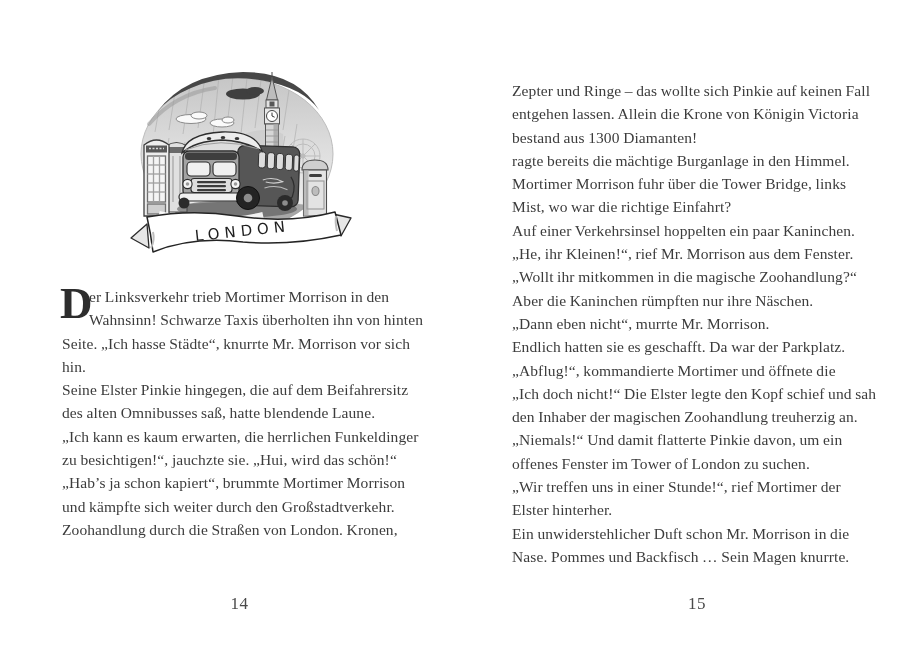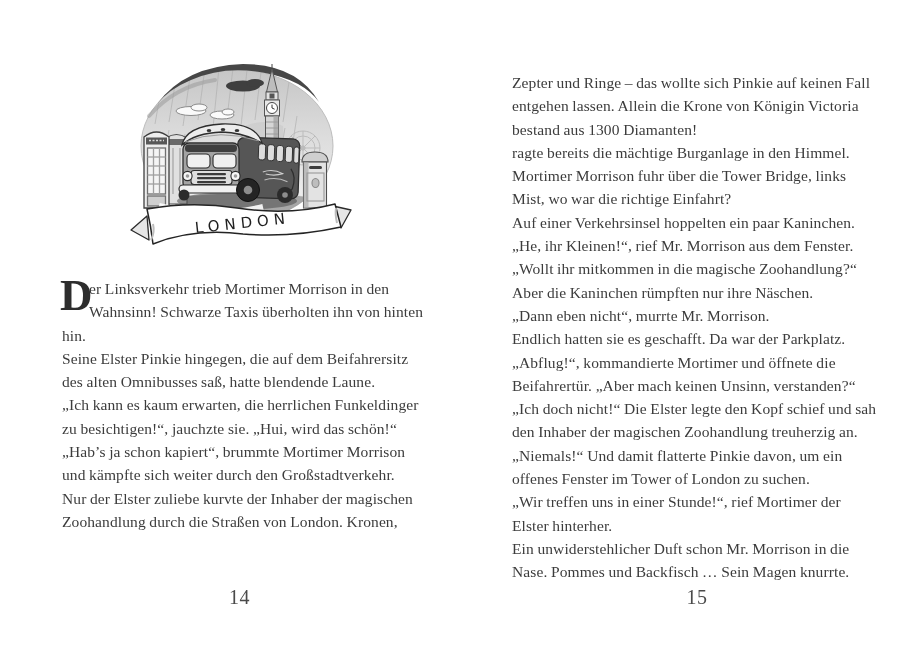--- a/index.html
+++ b/index.html
@@ -1,37 +1,37 @@
 <!DOCTYPE html>
 <html><head>
 <meta charset="utf-8">
 <style>
   html,body{margin:0;padding:0;}
   body{
     width:918px;height:648px;position:relative;background:#ffffff;
     font-family:"Liberation Serif","DejaVu Serif",serif;overflow:hidden;
   }
-  .page{position:absolute;top:8px;height:522px;}
+  .page{position:absolute;top:16px;height:522px;}
   #left-page{left:0;width:459px;}
   #right-page{left:459px;width:459px;}
   .text-block{
     position:absolute;color:#3c3c3c;font-size:15.5px;line-height:23.3px;
     letter-spacing:0.1px;word-spacing:-0.4px;
   }
   #left-text{left:62px;top:269px;width:355px;}
   #right-text{left:53px;top:63px;width:370px;}
   .line{white-space:nowrap;}
   .line.indent{padding-left:27px;}
   .dropcap{
     position:absolute;left:60px;top:266px;font-size:45px;line-height:42px;
     font-weight:bold;color:#2d2d2d;
   }
   .pagenum{
     position:absolute;top:578px;width:355px;text-align:center;
-    color:#4a4a4a;font-size:20px;letter-spacing:0.5px;
+    color:#4a4a4a;font-size:17px;letter-spacing:0.5px;
   }
   #left-pagenum{left:62px;}
   #right-pagenum{left:53px;width:370px;}
   #illustration{position:absolute;left:125px;top:48px;width:280px;height:210px;}
   .banner-text{
     font-family:"DejaVu Sans",sans-serif;font-size:15px;letter-spacing:5px;
     font-weight:500;fill:#1f1f1f;
   }
 </style>
 </head>
@@ -213,49 +213,48 @@
         <path d="M212,167 Q210,158 211,152" stroke="#bdbdbd" stroke-width="2" fill="none"></path>
         <text class="banner-text" x="118" y="172" text-anchor="middle" transform="rotate(-6 118 172)">LONDON</text>
       </g>
     </g>
   </svg>
 
   <div class="dropcap">D</div>
   <div class="text-block" id="left-text">
       <div class="line indent">er Linksverkehr trieb Mortimer Morrison in den</div>
       <div class="line indent">Wahnsinn! Schwarze Taxis überholten ihn von hinten</div>
+      <div class="line">Seite. „Ich hasse Städte“, knurrte Mr. Morrison vor sich</div>
       <div class="line">hin.</div>
       <div class="line">Seine Elster Pinkie hingegen, die auf dem Beifahrersitz</div>
       <div class="line">des alten Omnibusses saß, hatte blendende Laune.</div>
       <div class="line">„Ich kann es kaum erwarten, die herrlichen Funkeldinger</div>
       <div class="line">zu besichtigen!“, jauchzte sie. „Hui, wird das schön!“</div>
       <div class="line">„Hab’s ja schon kapiert“, brummte Mortimer Morrison</div>
       <div class="line">und kämpfte sich weiter durch den Großstadtverkehr.</div>
-      <div class="line">Nur der Elster zuliebe kurvte der Inhaber der magischen</div>
       <div class="line">Zoohandlung durch die Straßen von London. Kronen,</div>
     </div>
   <div class="pagenum" id="left-pagenum">14</div>
 </div>
 
 <div class="page" id="right-page">
   <div class="text-block" id="right-text">
       <div class="line">Zepter und Ringe – das wollte sich Pinkie auf keinen Fall</div>
       <div class="line">entgehen lassen. Allein die Krone von Königin Victoria</div>
       <div class="line">bestand aus 1300 Diamanten!</div>
       <div class="line">ragte bereits die mächtige Burganlage in den Himmel.</div>
       <div class="line">Mortimer Morrison fuhr über die Tower Bridge, links</div>
       <div class="line">Mist, wo war die richtige Einfahrt?</div>
       <div class="line">Auf einer Verkehrsinsel hoppelten ein paar Kaninchen.</div>
       <div class="line">„He, ihr Kleinen!“, rief Mr. Morrison aus dem Fenster.</div>
       <div class="line">„Wollt ihr mitkommen in die magische Zoohandlung?“</div>
       <div class="line">Aber die Kaninchen rümpften nur ihre Näschen.</div>
       <div class="line">„Dann eben nicht“, murrte Mr. Morrison.</div>
       <div class="line">Endlich hatten sie es geschafft. Da war der Parkplatz.</div>
       <div class="line">„Abflug!“, kommandierte Mortimer und öffnete die</div>
-      <div class="line">Beifahrertür. „Aber mach keinen Unsinn, verstanden?“</div>
       <div class="line">„Ich doch nicht!“ Die Elster legte den Kopf schief und sah</div>
       <div class="line">den Inhaber der magischen Zoohandlung treuherzig an.</div>
       <div class="line">„Niemals!“ Und damit flatterte Pinkie davon, um ein</div>
       <div class="line">offenes Fenster im Tower of London zu suchen.</div>
       <div class="line">„Wir treffen uns in einer Stunde!“, rief Mortimer der</div>
       <div class="line">Elster hinterher.</div>
       <div class="line">Ein unwiderstehlicher Duft schon Mr. Morrison in die</div>
       <div class="line">Nase. Pommes und Backfisch … Sein Magen knurrte.</div>
     </div>
   <div class="pagenum" id="right-pagenum">15</div>

